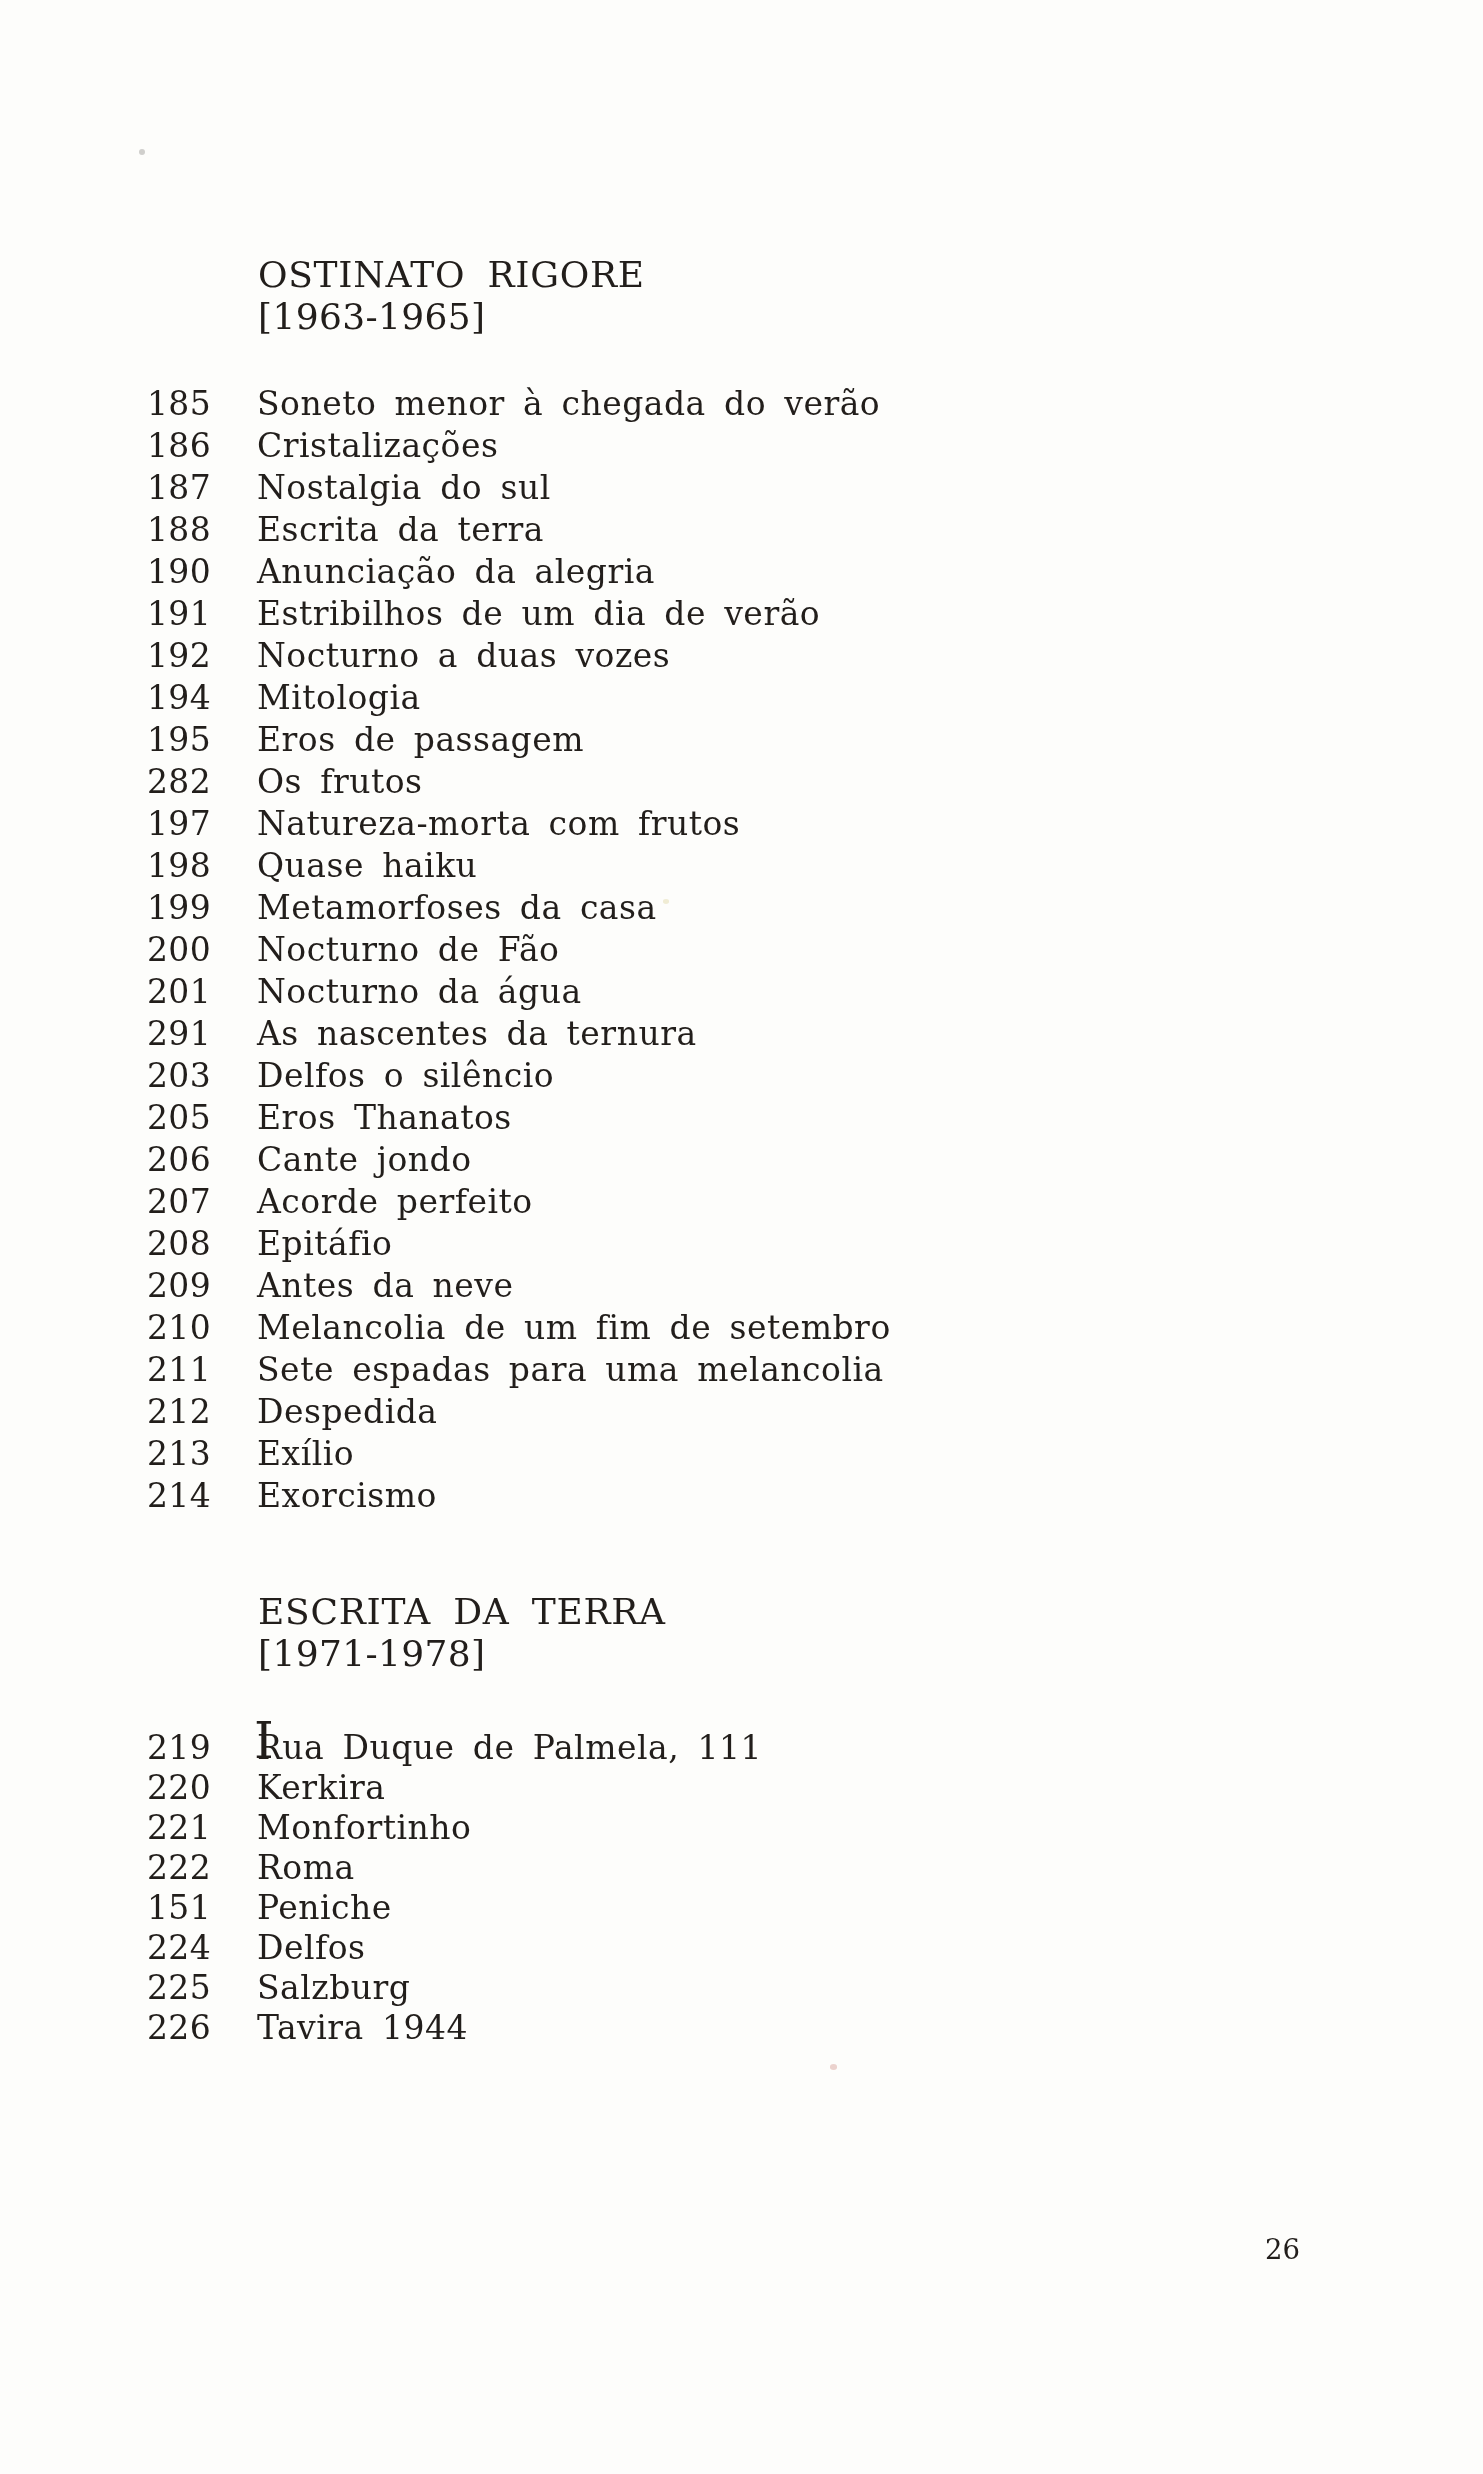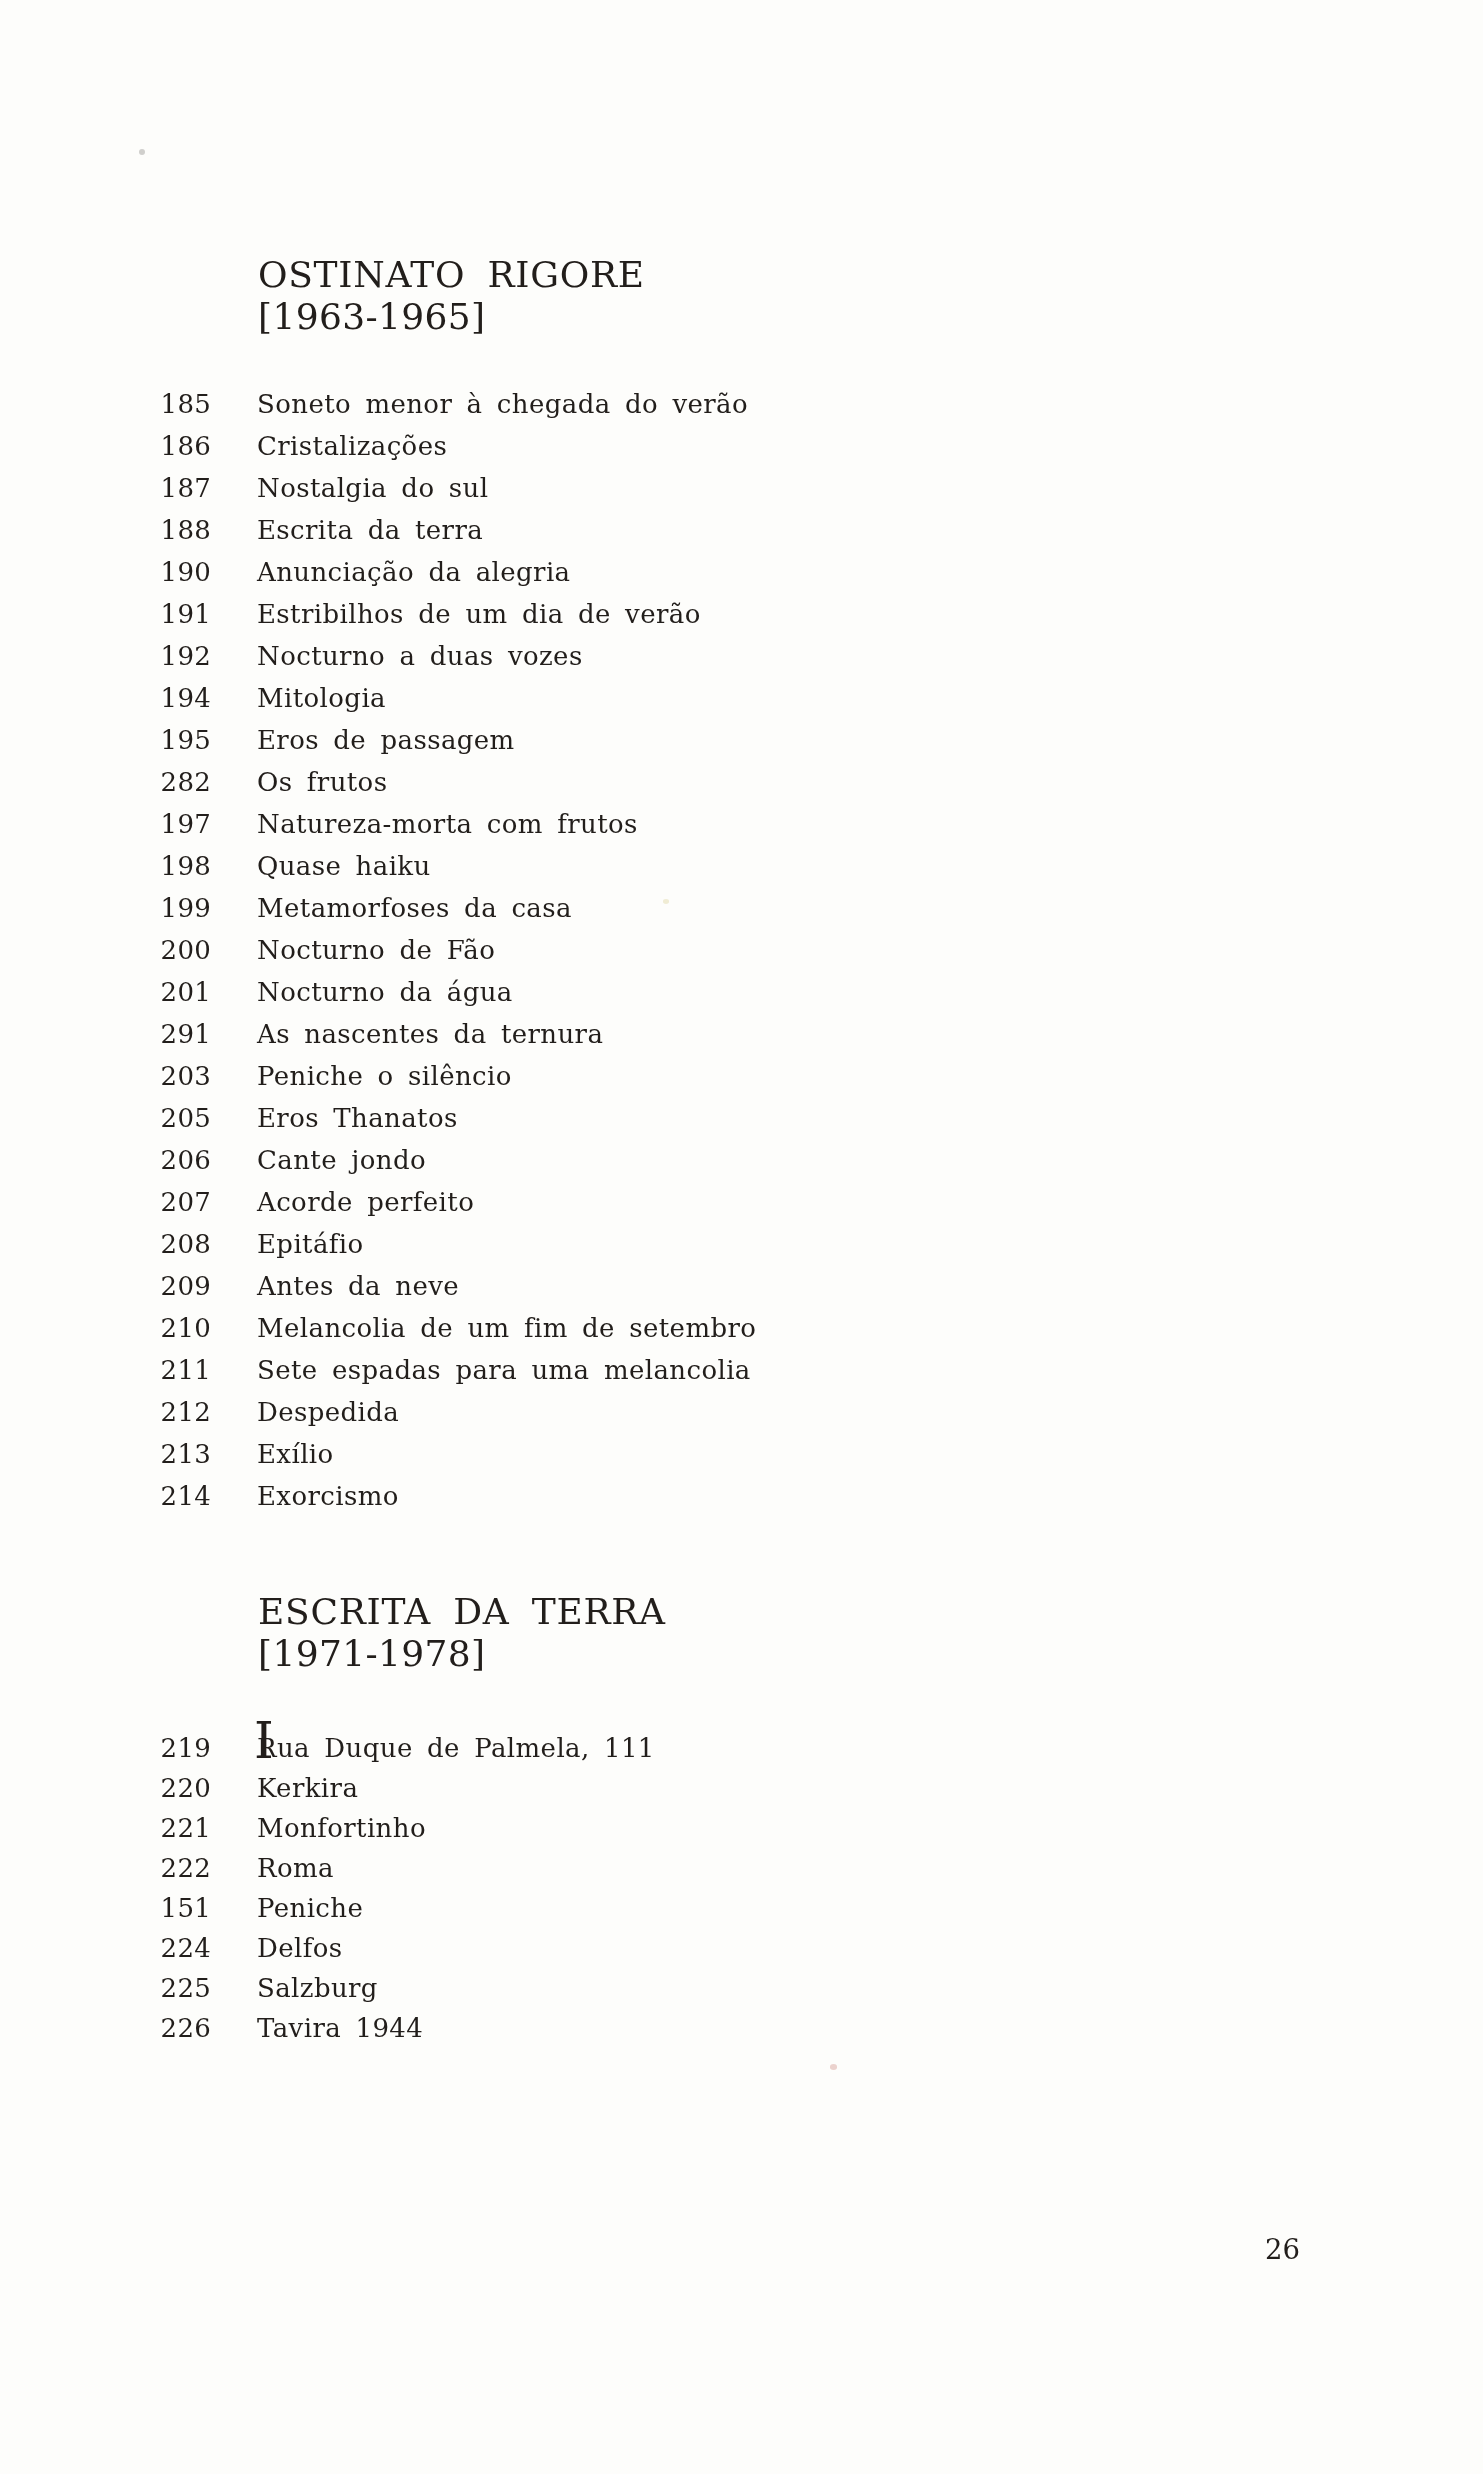--- a/index.html
+++ b/index.html
@@ -48,21 +48,21 @@
     position: absolute;
     left: 128px;
     width: 918px;
   }
   #toc-list-1 { top: 383px; }
   #toc-list-2 { top: 1728px; }
   .toc-row {
     display: flex;
     align-items: baseline;
     white-space: nowrap;
-    font-size: 26px;
+    font-size: 33px;
   }
   #toc-list-1 .toc-row { height: 42px; line-height: 42px; }
   #toc-list-2 .toc-row { height: 40px; line-height: 40px; }
   .toc-row .num {
     display: inline-block;
     width: 83px;
     text-align: right;
     letter-spacing: 0.01em;
   }
   .toc-row .entry-title {
@@ -180,21 +180,21 @@
         <span class="entry-title">Nocturno da água</span>
       </div>
 
       <div class="toc-row">
         <span class="num">291</span>
         <span class="entry-title">As nascentes da ternura</span>
       </div>
 
       <div class="toc-row">
         <span class="num">203</span>
-        <span class="entry-title">Peniche o silêncio</span>
+        <span class="entry-title">Delfos o silêncio</span>
       </div>
 
       <div class="toc-row">
         <span class="num">205</span>
         <span class="entry-title">Eros Thanatos</span>
       </div>
 
       <div class="toc-row">
         <span class="num">206</span>
         <span class="entry-title">Cante jondo</span>

